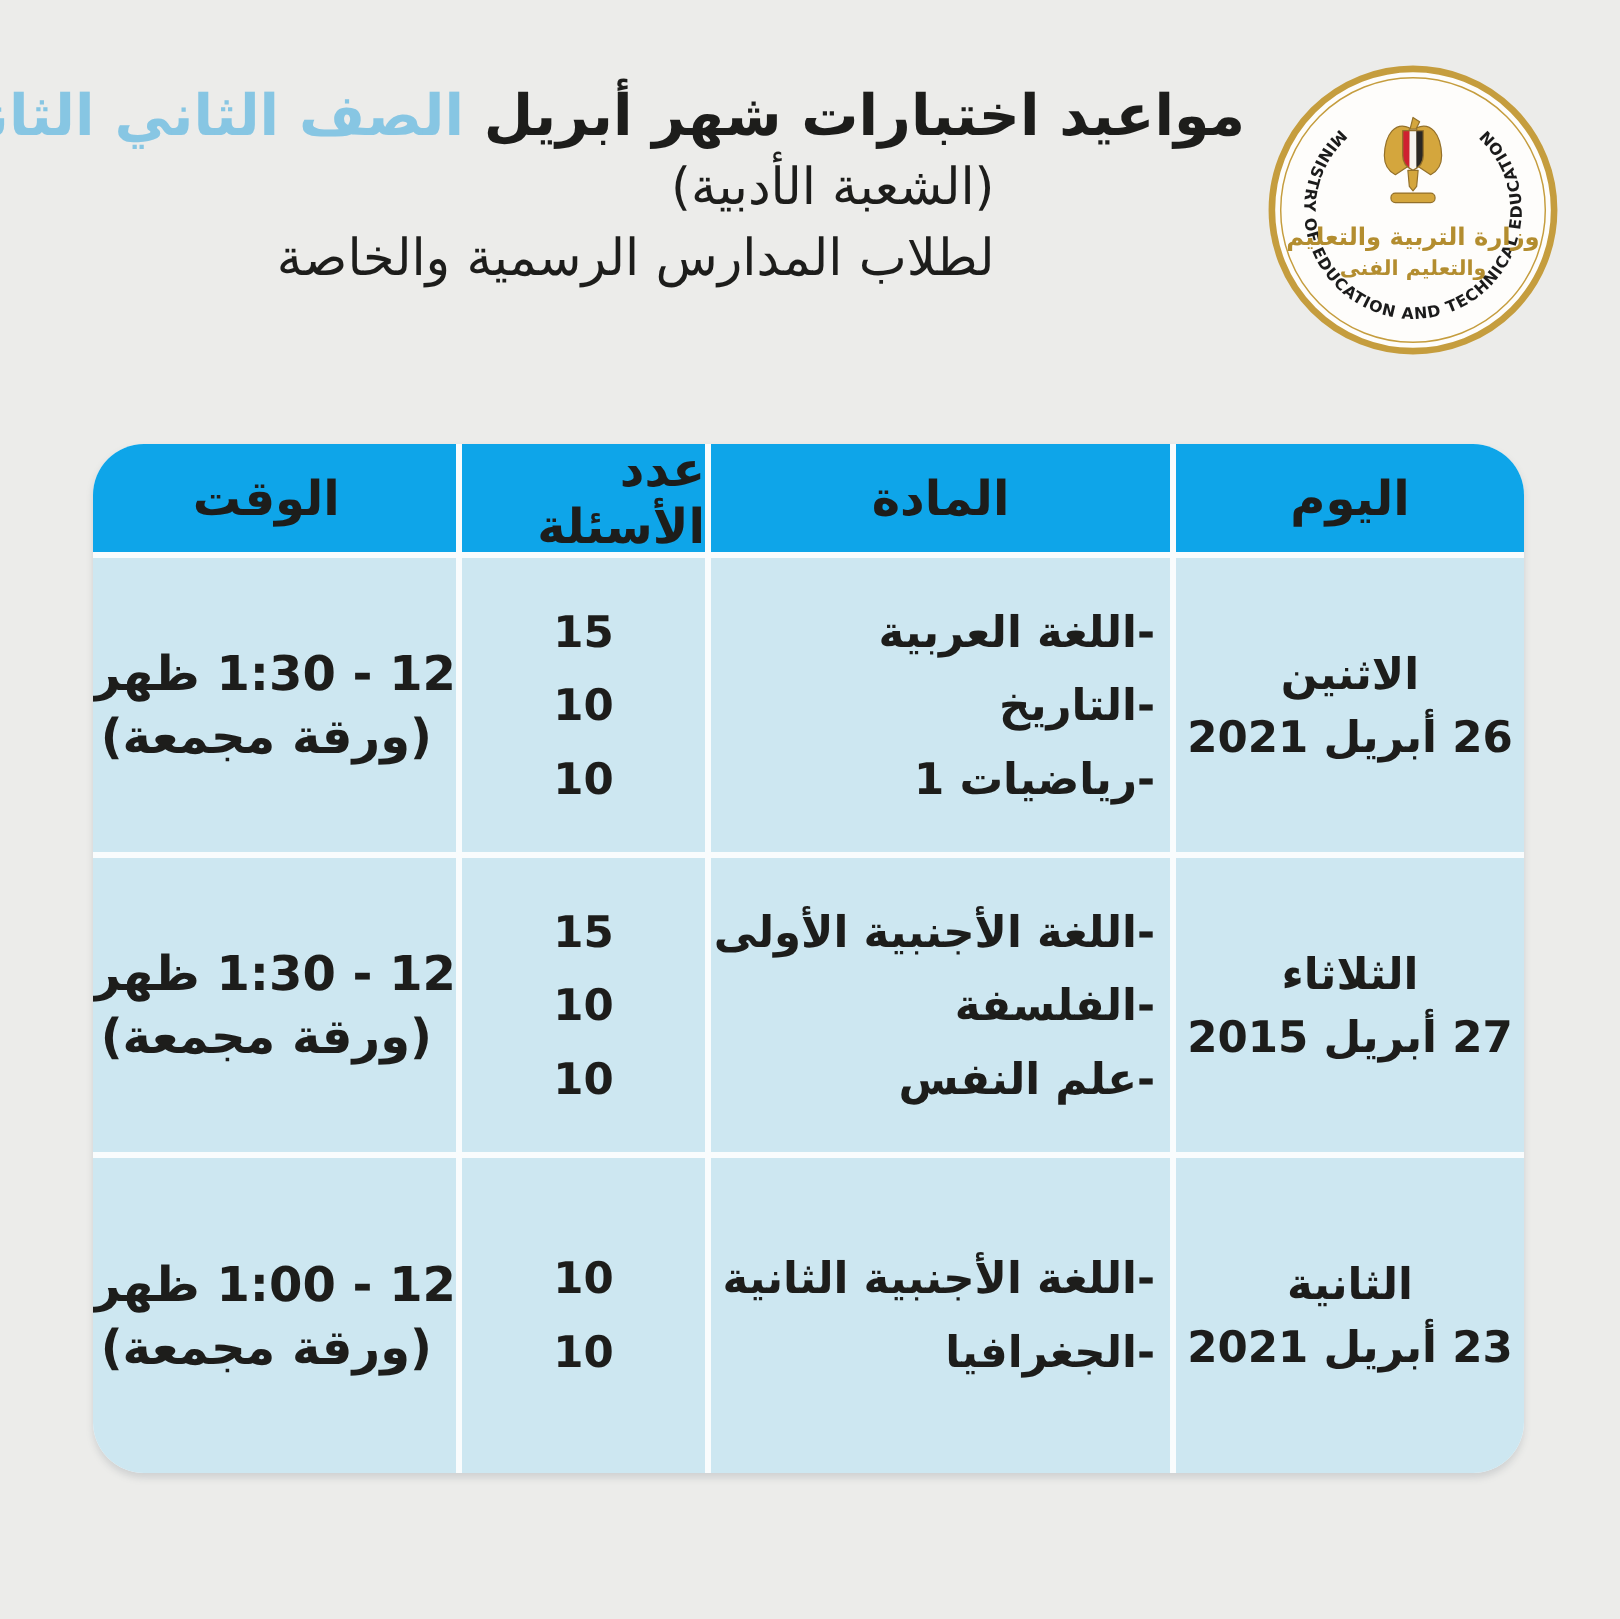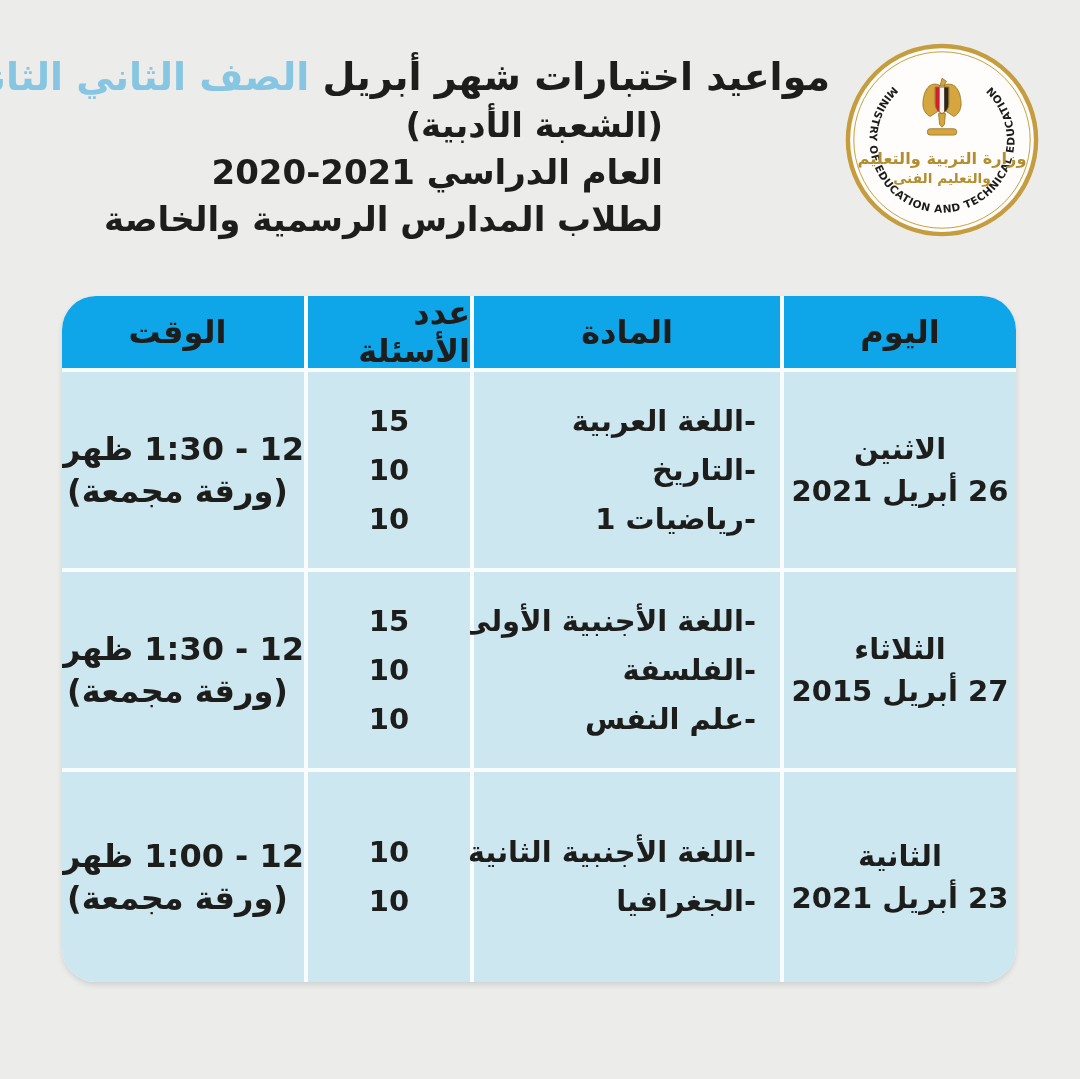--- a/index.html
+++ b/index.html
@@ -9,21 +9,21 @@
     font-family:"DejaVu Sans",sans-serif;color:#1d1d1b;overflow:hidden;
   }
   
   .title-line1{
     position:absolute;top:55px;right:250px;direction:rtl;white-space:nowrap;
     font-size:38px;font-weight:bold;letter-spacing:-0.5px;
   }
   .title-line1 .blue{color:#87c6e3;}
   .title-sub{
     position:absolute;top:102px;right:417px;direction:rtl;text-align:right;
-    font-size:34px;font-weight:bold;line-height:47px;letter-spacing:-0.5px;
+    font-size:34px;font-weight:normal;line-height:47px;letter-spacing:-0.5px;
   }
   
   .logo{position:absolute;left:844px;top:42px;width:196px;height:196px;}
   
   .sched-table{
     position:absolute;left:62px;top:296px;width:954px;height:686px;
     display:grid;direction:rtl;
     grid-template-columns:232px 306px 162px 1fr;
     grid-template-rows:72px 196px 196px 1fr;
     gap:4px;background:#f9fcfd;border-radius:34px;overflow:hidden;
@@ -33,21 +33,21 @@
   .hcell{
     background:#0ea5e9;display:flex;align-items:center;justify-content:center;
     font-size:32px;font-weight:bold;
   }
   .day-cell{
     display:flex;flex-direction:column;align-items:center;justify-content:center;
     font-weight:bold;font-size:29px;line-height:42px;text-align:center;
   }
   .subject-cell{
     display:flex;flex-direction:column;justify-content:center;
-    padding:0 24px;font-weight:bold;font-size:29px;
+    padding:0 10px;font-weight:bold;font-size:29px;
   }
   .subject-cell .line{line-height:49px;text-align:right;white-space:nowrap;}
   .q-cell{
     display:flex;flex-direction:column;justify-content:center;align-items:center;
     font-weight:bold;font-size:29px;
   }
   .q-cell .line{line-height:49px;text-align:right;}
   .time-cell{
     display:flex;flex-direction:column;align-items:center;justify-content:center;
     font-weight:bold;font-size:32px;line-height:42px;text-align:center;white-space:nowrap;
@@ -55,21 +55,20 @@
 </style>
 </head>
 <body>
 
 <div class="page">
 
   <div class="title-line1"><span>مواعيد اختبارات شهر أبريل </span><span class="blue">الصف الثاني الثانوي</span></div>
 
   <div class="title-sub">
     <div>(الشعبة الأدبية)</div>
-    <div>العام الدراسي 2021-2020</div>
     <div>لطلاب المدارس الرسمية والخاصة</div>
   </div>
 
   <svg class="logo" viewBox="-100 -100 200 200">
     <circle r="96" fill="#fefdfb" stroke="#c59d3e" stroke-width="4.5"></circle>
     <circle r="90" fill="none" stroke="#c59d3e" stroke-width="1"></circle>
     <path id="ringpath" d="M -51.4 -53.2 A 74 74 0 1 0 51.4 -53.2" fill="none"></path>
     <text font-size="10.8" font-weight="bold" fill="#1b1b1b" letter-spacing="0.6">
       <textPath href="#ringpath" startOffset="50%" text-anchor="middle">MINISTRY OF EDUCATION AND TECHNICAL EDUCATION</textPath>
     </text>

